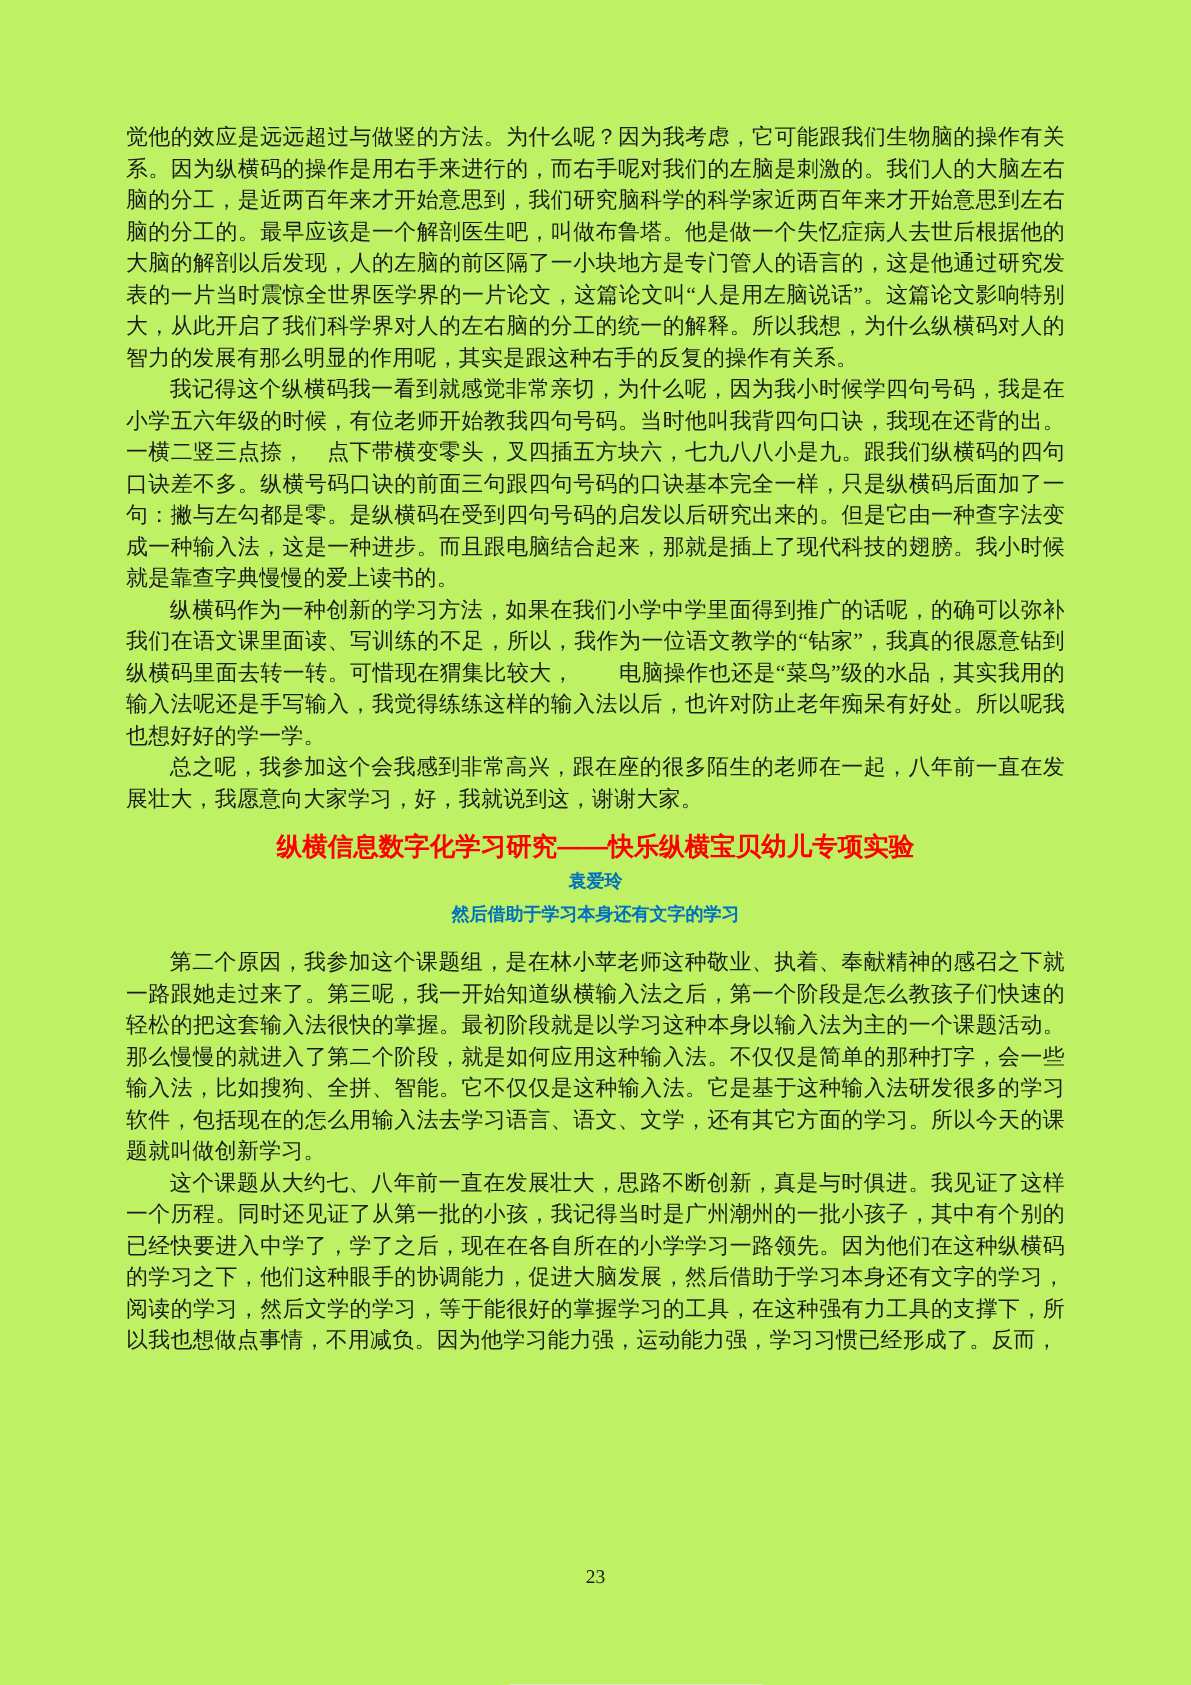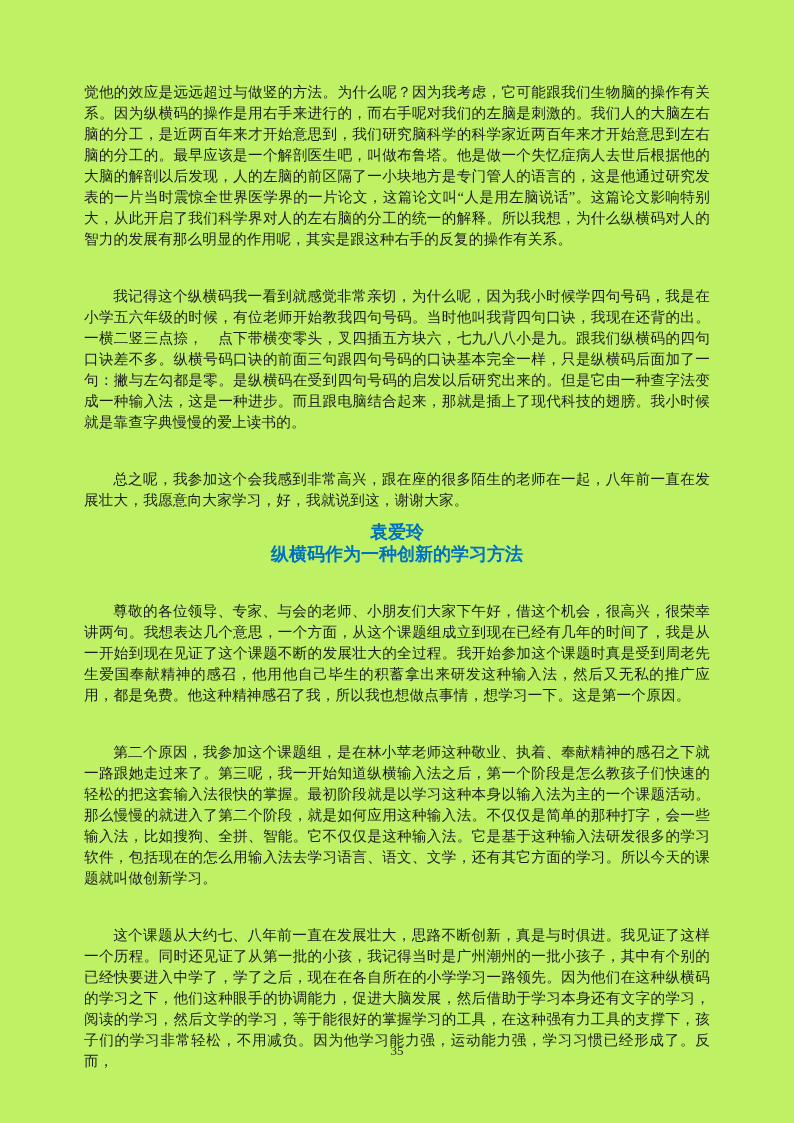--- a/index.html
+++ b/index.html
@@ -26,37 +26,36 @@
   .page-body p {
     margin: 0;
     font-size: 14.6px;
     line-height: 21px;
     text-align: justify;
     text-justify: inter-ideograph;
     letter-spacing: 0.2px;
   }
   .page-body p.indent {
     text-indent: 2em;
-    margin-top: 36px;
   }
   .heading-block {
     margin-top: 10px;
     margin-bottom: 12px;
     text-align: center;
     font-family: "Liberation Sans", "DejaVu Sans", sans-serif;
     font-weight: bold;
   }
   .section-title {
     color: #ff0000;
     font-size: 17px;
     line-height: 22px;
   }
   .subtitle-line {
     color: #0070c0;
-    font-size: 18px;
+    font-size: 12px;
     line-height: 22px;
   }
   .page-number {
     position: absolute;
     bottom: 64px;
     left: 0;
     width: 100%;
     text-align: center;
     font-size: 13px;
     color: #1c1c1c;
@@ -66,30 +65,31 @@
 </head>
 <body>
 
 <div class="page">
   <div class="page-body">
 
     <p>觉他的效应是远远超过与做竖的方法。为什么呢？因为我考虑，它可能跟我们生物脑的操作有关系。因为纵横码的操作是用右手来进行的，而右手呢对我们的左脑是刺激的。我们人的大脑左右脑的分工，是近两百年来才开始意思到，我们研究脑科学的科学家近两百年来才开始意思到左右脑的分工的。最早应该是一个解剖医生吧，叫做布鲁塔。他是做一个失忆症病人去世后根据他的大脑的解剖以后发现，人的左脑的前区隔了一小块地方是专门管人的语言的，这是他通过研究发表的一片当时震惊全世界医学界的一片论文，这篇论文叫“人是用左脑说话”。这篇论文影响特别大，从此开启了我们科学界对人的左右脑的分工的统一的解释。所以我想，为什么纵横码对人的智力的发展有那么明显的作用呢，其实是跟这种右手的反复的操作有关系。</p>
 
     <p class="indent">我记得这个纵横码我一看到就感觉非常亲切，为什么呢，因为我小时候学四句号码，我是在小学五六年级的时候，有位老师开始教我四句号码。当时他叫我背四句口诀，我现在还背的出。一横二竖三点捺，　点下带横变零头，叉四插五方块六，七九八八小是九。跟我们纵横码的四句口诀差不多。纵横号码口诀的前面三句跟四句号码的口诀基本完全一样，只是纵横码后面加了一句：撇与左勾都是零。是纵横码在受到四句号码的启发以后研究出来的。但是它由一种查字法变成一种输入法，这是一种进步。而且跟电脑结合起来，那就是插上了现代科技的翅膀。我小时候就是靠查字典慢慢的爱上读书的。</p>
 
+    <p class="indent">纵横码作为一种创新的学习方法，如果在我们小学中学里面得到推广的话呢，的确可以弥补我们在语文课里面读、写训练的不足，所以，我作为一位语文教学的“钻家”，我真的很愿意钻到纵横码里面去转一转。可惜现在猬集比较大，　　电脑操作也还是“菜鸟”级的水品，其实我用的输入法呢还是手写输入，我觉得练练这样的输入法以后，也许对防止老年痴呆有好处。所以呢我也想好好的学一学。</p>
 
     <p class="indent">总之呢，我参加这个会我感到非常高兴，跟在座的很多陌生的老师在一起，八年前一直在发展壮大，我愿意向大家学习，好，我就说到这，谢谢大家。</p>
 
     <div class="heading-block">
+      <div class="section-title">纵横信息数字化学习研究——快乐纵横宝贝幼儿专项实验</div>
       <div class="subtitle-line">袁爱玲</div>
-      <div class="subtitle-line">纵横码作为一种创新的学习方法</div>
+      <div class="subtitle-line">然后借助于学习本身还有文字的学习</div>
     </div>
 
-    <p class="indent">尊敬的各位领导、专家、与会的老师、小朋友们大家下午好，借这个机会，很高兴，很荣幸讲两句。我想表达几个意思，一个方面，从这个课题组成立到现在已经有几年的时间了，我是从一开始到现在见证了这个课题不断的发展壮大的全过程。我开始参加这个课题时真是受到周老先生爱国奉献精神的感召，他用他自己毕生的积蓄拿出来研发这种输入法，然后又无私的推广应用，都是免费。他这种精神感召了我，所以我也想做点事情，想学习一下。这是第一个原因。</p>
 
     <p class="indent">第二个原因，我参加这个课题组，是在林小苹老师这种敬业、执着、奉献精神的感召之下就一路跟她走过来了。第三呢，我一开始知道纵横输入法之后，第一个阶段是怎么教孩子们快速的轻松的把这套输入法很快的掌握。最初阶段就是以学习这种本身以输入法为主的一个课题活动。那么慢慢的就进入了第二个阶段，就是如何应用这种输入法。不仅仅是简单的那种打字，会一些输入法，比如搜狗、全拼、智能。它不仅仅是这种输入法。它是基于这种输入法研发很多的学习软件，包括现在的怎么用输入法去学习语言、语文、文学，还有其它方面的学习。所以今天的课题就叫做创新学习。</p>
 
-    <p class="indent">这个课题从大约七、八年前一直在发展壮大，思路不断创新，真是与时俱进。我见证了这样一个历程。同时还见证了从第一批的小孩，我记得当时是广州潮州的一批小孩子，其中有个别的已经快要进入中学了，学了之后，现在在各自所在的小学学习一路领先。因为他们在这种纵横码的学习之下，他们这种眼手的协调能力，促进大脑发展，然后借助于学习本身还有文字的学习，阅读的学习，然后文学的学习，等于能很好的掌握学习的工具，在这种强有力工具的支撑下，孩子们的学习非常轻松，不用减负。因为他学习能力强，运动能力强，学习习惯已经形成了。反而，</p>
+    <p class="indent">这个课题从大约七、八年前一直在发展壮大，思路不断创新，真是与时俱进。我见证了这样一个历程。同时还见证了从第一批的小孩，我记得当时是广州潮州的一批小孩子，其中有个别的已经快要进入中学了，学了之后，现在在各自所在的小学学习一路领先。因为他们在这种纵横码的学习之下，他们这种眼手的协调能力，促进大脑发展，然后借助于学习本身还有文字的学习，阅读的学习，然后文学的学习，等于能很好的掌握学习的工具，在这种强有力工具的支撑下，所以我也想做点事情，不用减负。因为他学习能力强，运动能力强，学习习惯已经形成了。反而，</p>
 
   </div>
 
-  <div class="page-number">35</div>
+  <div class="page-number">23</div>
 </div>
 
 </body></html>

